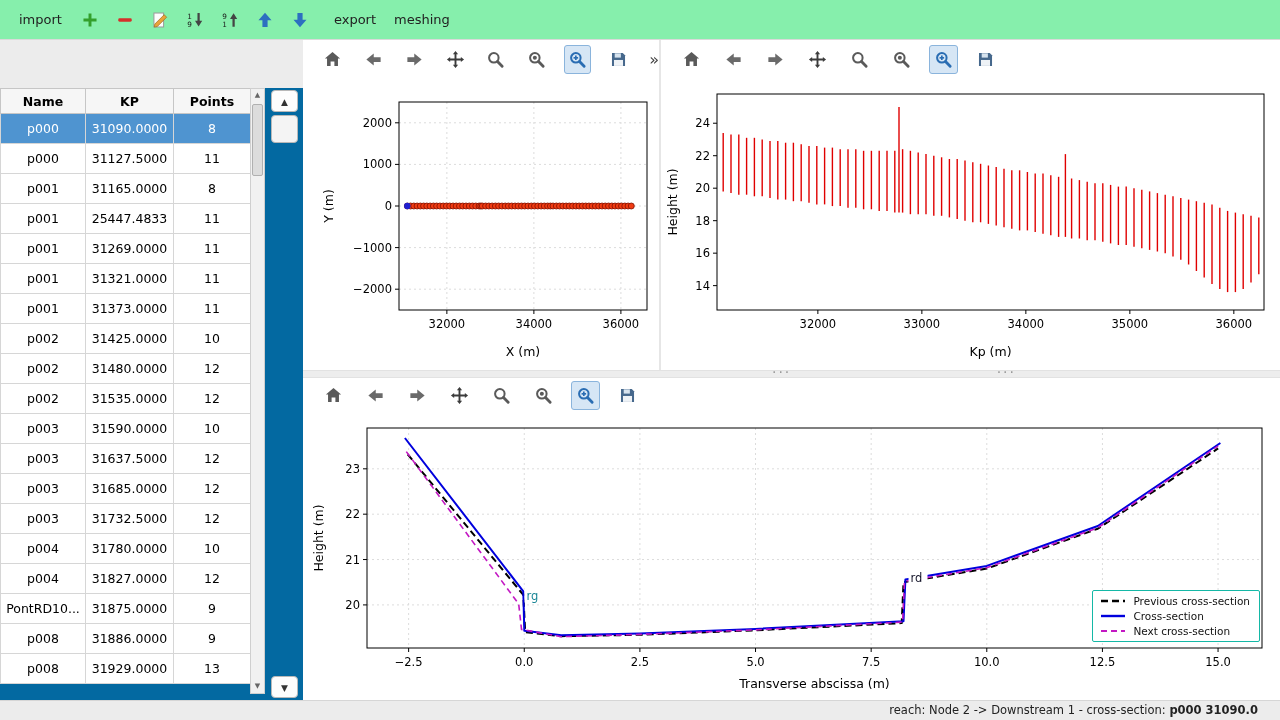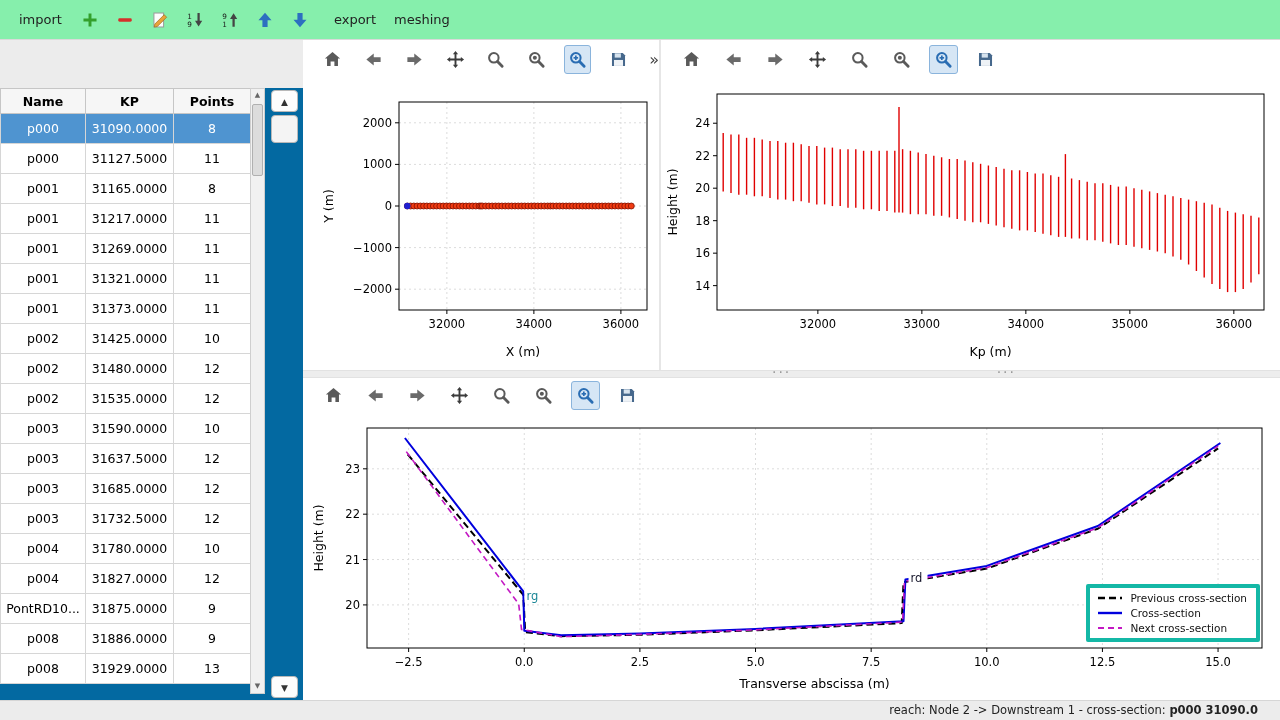--- a/index.html
+++ b/index.html
@@ -41,21 +41,21 @@
   .mpl-toolbar{height:38px;display:flex;align-items:center;gap:13px;padding-left:16px;background:#fff;}
   .bottom-panel .mpl-toolbar{height:34px;}
   .mpl-btn{width:29px;height:29px;display:flex;align-items:center;justify-content:center;border-radius:3px;}
   .mpl-btn.active{background:#d6e6f5;border:1px solid #8ab4dc;box-sizing:border-box;}
   .overflow{color:#444;font-size:16px;margin-left:4px;}
   .chart{position:relative;overflow:hidden;}
   .splitter{height:6px;background:#ededed;border-top:1px solid #e2e2e2;border-bottom:1px solid #e2e2e2;position:relative;}
   .dots{position:absolute;top:-7px;font-size:14px;color:#999;letter-spacing:2px;}
   .d1{left:48%;} .d2{left:71%;}
   .bottom-panel{height:324px;position:relative;}
-  .legend{position:absolute;right:20px;bottom:60px;background:#fff;border:4px solid #14b8a6;border-radius:2px;
+  .legend{position:absolute;right:20px;bottom:60px;background:#fff;border:1px solid #14b8a6;border-radius:2px;
           padding:4px 9px 4px 7px;display:flex;flex-direction:column;gap:3px;font-size:10.5px;color:#111;}
   .legend-row{display:flex;align-items:center;gap:7px;white-space:nowrap;}
 
   
   .statusbar{position:absolute;left:0;right:0;bottom:0;height:20px;background:#ececec;border-top:1px solid #d6d6d6;
              font-size:11.5px;line-height:19px;text-align:right;padding-right:22px;box-sizing:border-box;color:#222;}
 
   svg text{font-family:"DejaVu Sans",sans-serif;}
   .tick{font-size:11.5px;fill:#000;}
   .axlabel{font-size:12.5px;fill:#000;}
@@ -139,21 +139,21 @@
             <td>31127.5000</td>
             <td>11</td>
           </tr>
           <tr>
             <td>p001</td>
             <td>31165.0000</td>
             <td>8</td>
           </tr>
           <tr>
             <td>p001</td>
-            <td>31217.0000</td>
+            <td>25447.4833</td>
             <td>11</td>
           </tr>
           <tr>
             <td>p001</td>
             <td>31269.0000</td>
             <td>11</td>
           </tr>
           <tr>
             <td>p001</td>
             <td>31321.0000</td>

